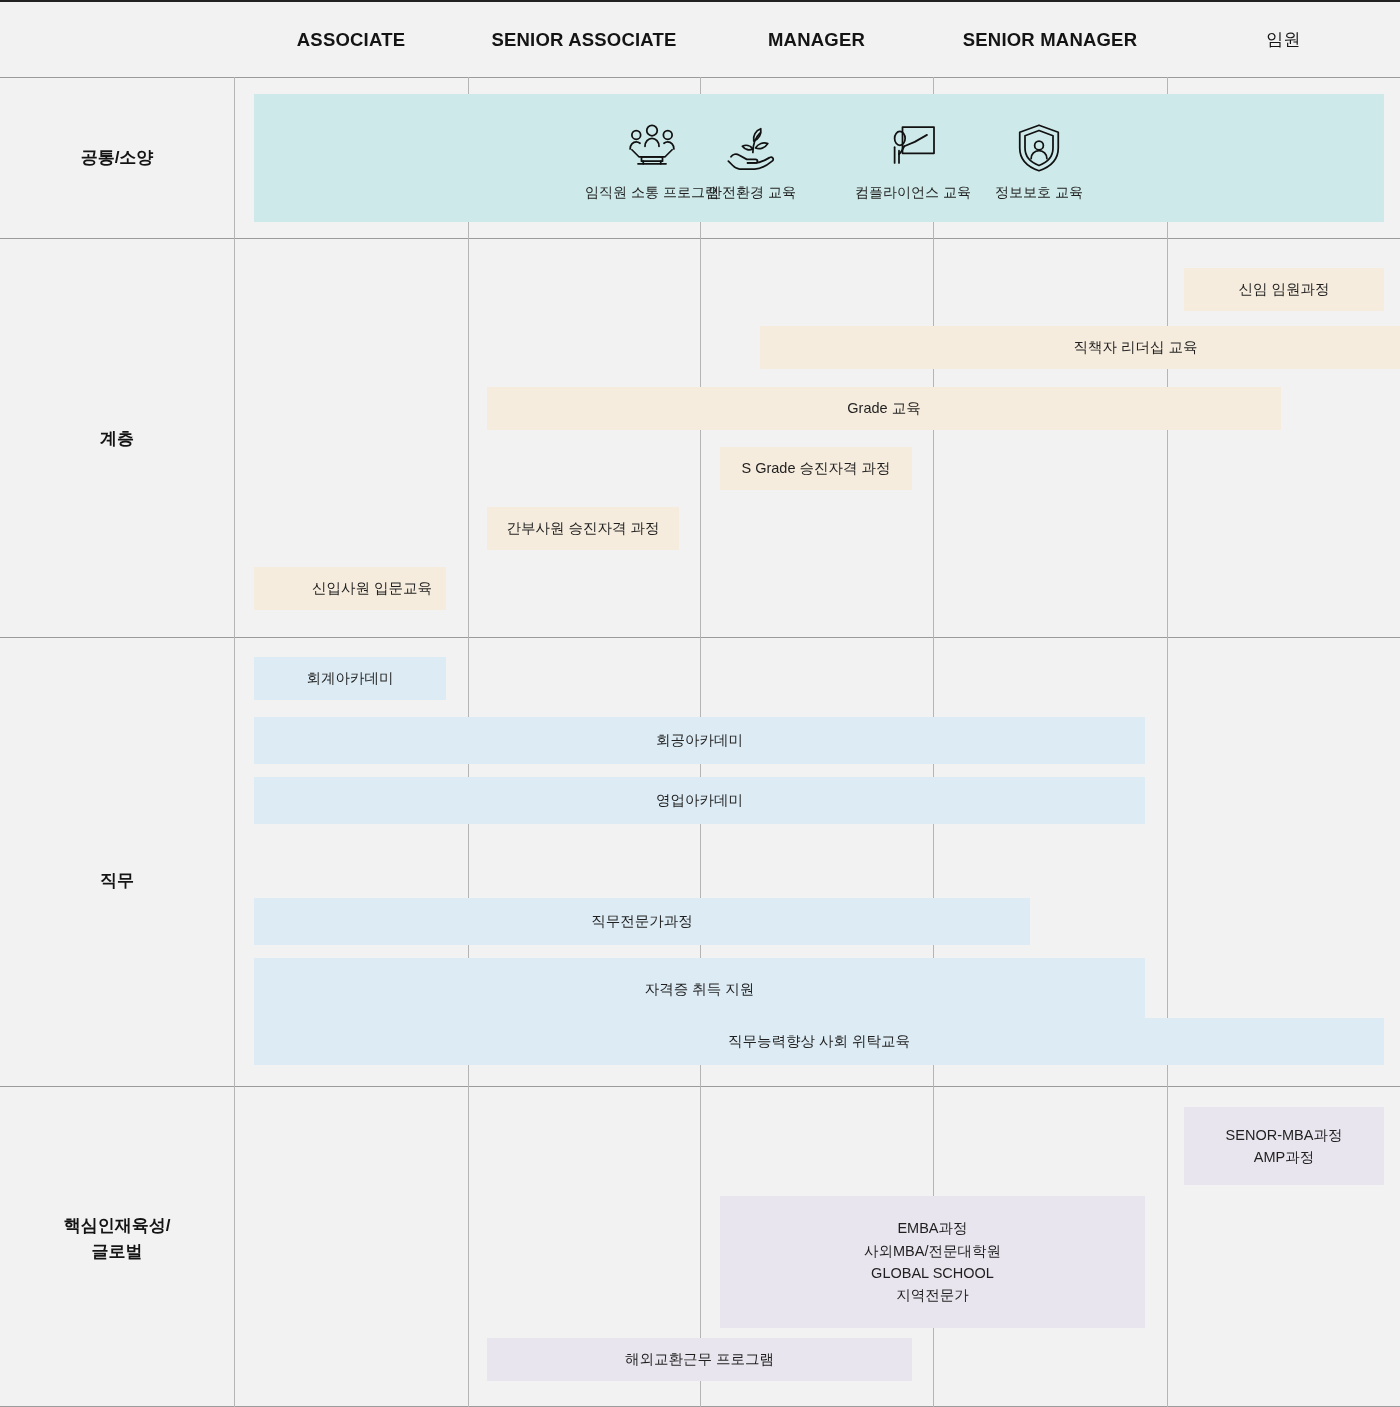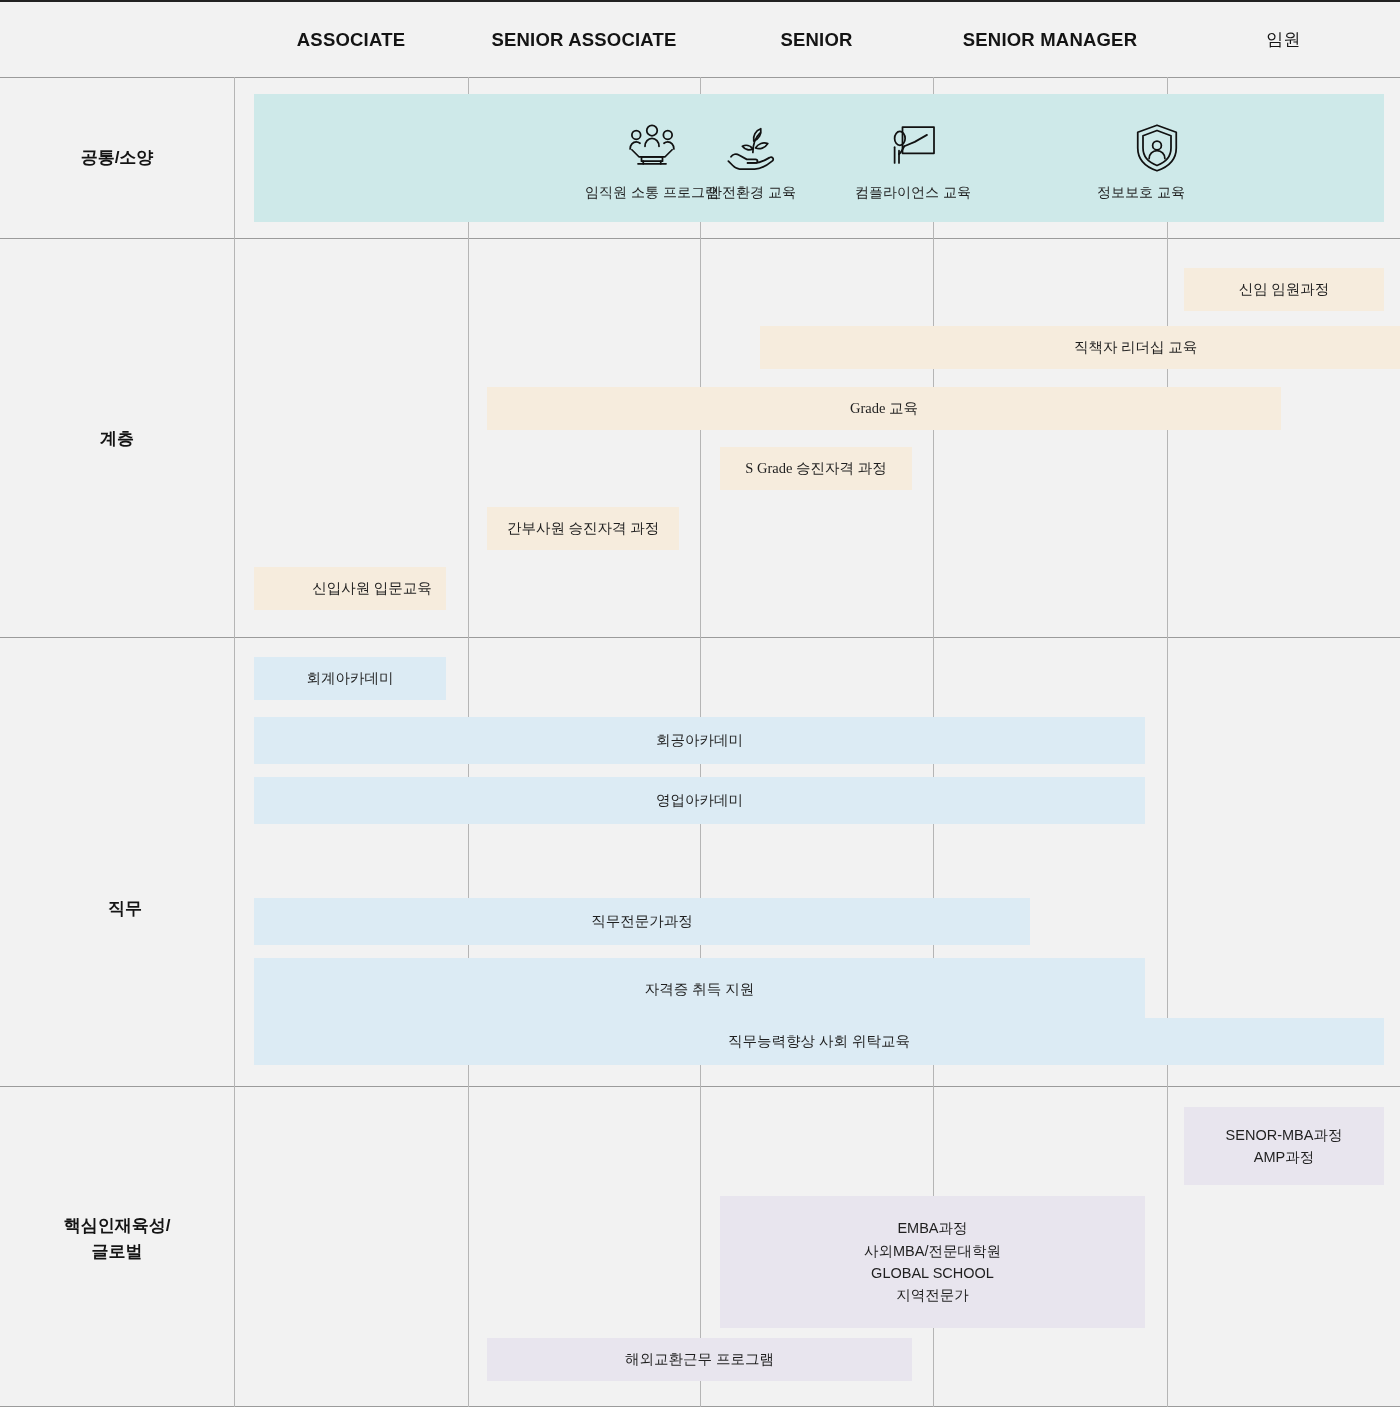--- a/index.html
+++ b/index.html
@@ -70,21 +70,21 @@
     display: flex;
     align-items: center;
     justify-content: center;
     text-align: center;
     font-size: 14.5px;
     color: #1f1f1f;
     line-height: 1.55;
     white-space: pre-line;
   }
   .bar.teal   { background: #cee9e9; }
-  .bar.cream  { background: #f6ecdd; font-family: Liberation Serif, serif; }
+  .bar.cream  { background: #f6ecdd; }
   .bar.blue   { background: #dcebf4; }
   .bar.lilac  { background: #e8e5ee; }
 
   
   .icon-item {
     position: absolute;
     width: 120px;
     display: flex;
     flex-direction: column;
     align-items: center;
@@ -114,27 +114,27 @@
   <div class="hline" style="top:1406px;"></div>
 
   <div class="vline" style="left:234px;  top:77px; height:1330px;"></div>
   <div class="vline" style="left:468px;  top:77px; height:1330px;"></div>
   <div class="vline" style="left:700px;  top:77px; height:1330px;"></div>
   <div class="vline" style="left:933px;  top:77px; height:1330px;"></div>
   <div class="vline" style="left:1167px; top:77px; height:1330px;"></div>
 
   <div class="col-header" style="left:234px; width:234px;">ASSOCIATE</div>
   <div class="col-header" style="left:468px; width:232px;">SENIOR ASSOCIATE</div>
-  <div class="col-header" style="left:700px; width:233px;">SENIOR</div>
+  <div class="col-header" style="left:700px; width:233px;">MANAGER</div>
   <div class="col-header" style="left:933px; width:234px;">SENIOR MANAGER</div>
   <div class="col-header kr" style="left:1167px; width:233px;">임원</div>
 
   <div class="row-label" style="top:145px;">공통/소양</div>
   <div class="row-label" style="top:426px;">계층</div>
-  <div class="row-label" style="top:896px;padding-left:8px;">직무</div>
+  <div class="row-label" style="top:868px;">직무</div>
   <div class="row-label" style="top:1213px; white-space:pre-line;">핵심인재육성/
 글로벌</div>
 
   <div class="bar teal" style="left:254px; top:94px; width:1130px; height:128px;"></div>
 
   <div class="icon-item" style="left:507px; top:120px; width:290px;align-items:center;">
     <svg class="glyph" viewBox="0 0 64 64" fill="none" stroke="#111" stroke-width="2" stroke-linecap="round" stroke-linejoin="round">
       <circle cx="32" cy="12" r="6"></circle>
       <path d="M24 30c0-5 3.6-9 8-9s8 4 8 9"></path>
       <circle cx="14" cy="17" r="5"></circle>
@@ -166,21 +166,21 @@
       <rect x="20" y="8" width="36" height="30"></rect>
       <ellipse cx="17" cy="21" rx="6" ry="8"></ellipse>
       <path d="M11 31v18"></path>
       <path d="M16 35v14"></path>
       <path d="M22 30l12-5 14-8"></path>
       <path d="M22 30c-2 4-4 8-6 9"></path>
     </svg>
     <span class="cap">컴플라이언스 교육</span>
   </div>
 
-  <div class="icon-item" style="left:1065px; top:120px; width:120px;align-items:flex-end;">
+  <div class="icon-item" style="left:979px; top:120px; width:120px;">
     <svg class="glyph" viewBox="0 0 64 64" fill="none" stroke="#111" stroke-width="2" stroke-linecap="round" stroke-linejoin="round">
       <path d="M32 6L10 14v18c0 14 10 22 22 26 12-4 22-12 22-26V14L32 6z"></path>
       <path d="M32 12L16 18v14c0 11 8 17 16 20 8-3 16-9 16-20V18L32 12z"></path>
       <circle cx="32" cy="29" r="5"></circle>
       <path d="M23 44c0-5 4-9 9-9s9 4 9 9"></path>
     </svg>
     <span class="cap">정보보호 교육</span>
   </div>
 
   <div class="bar cream" style="left:1184px; top:268px; width:200px; height:43px;">

